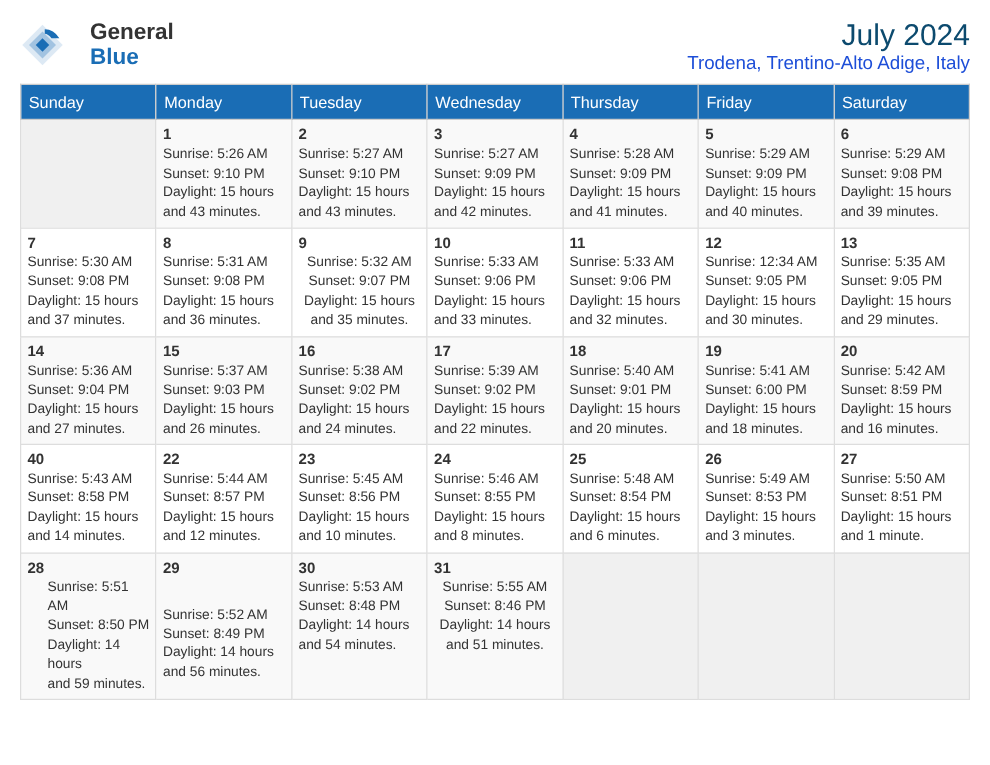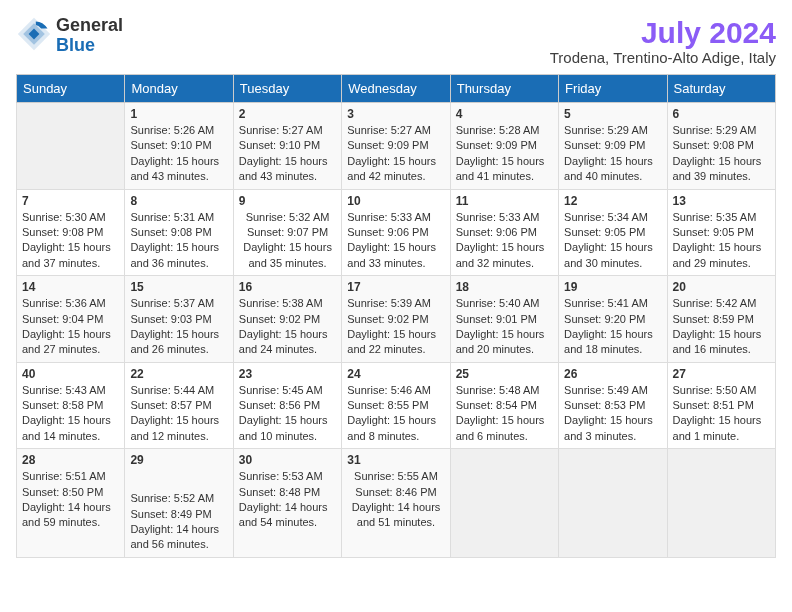--- a/index.html
+++ b/index.html
@@ -11,46 +11,46 @@
       padding: 16px;
     }
     .header {
       display: flex;
       justify-content: space-between;
       align-items: flex-start;
       margin-bottom: 8px;
     }
     .logo {
       display: flex;
-      align-items: flex-start;
-      gap: 4px;
+      align-items: center;
+      gap: 20px;
     }
     .logo-text {
       font-size: 18px;
       font-weight: bold;
       line-height: 1.1;
     }
     .logo-general { color: #333; }
     .logo-blue { color: #1a6db5; margin-top: 16px; }
     .logo-icon {
       width: 36px;
       height: 36px;
     }
     .title-block {
       text-align: right;
     }
     .month-year {
-      font-size: 30px;
-      font-weight: bold;
-      color: #8b5cf6;
+      font-size: 24px;
+      font-weight: normal;
+      color: #0c4a6e;
       line-height: 1.1;
     }
     .location {
       font-size: 15px;
-      color: #404040;
+      color: #1d4ed8;
     }
     .calendar {
       width: 100%;
       border-collapse: collapse;
       font-size: 11px;
       padding-left: 24px;
     }
     .calendar thead tr th {
       background-color: #1a6db5;
       color: #fff;
@@ -201,21 +201,21 @@
         </td>
         <td>
           <span class="day-number">11</span>
           <div class="day-info" style="white-space: pre-line;">Sunrise: 5:33 AM
 Sunset: 9:06 PM
 Daylight: 15 hours
 and 32 minutes.</div>
         </td>
         <td>
           <span class="day-number">12</span>
-          <div class="day-info" style="white-space: pre-line;">Sunrise: 5:34 AM
+          <div class="day-info" style="white-space: pre-line;">Sunrise: 12:34 AM
 Sunset: 9:05 PM
 Daylight: 15 hours
 and 30 minutes.</div>
         </td>
         <td>
           <span class="day-number">13</span>
           <div class="day-info" style="white-space: pre-line;">Sunrise: 5:35 AM
 Sunset: 9:05 PM
 Daylight: 15 hours
 and 29 minutes.</div>
@@ -253,21 +253,21 @@
         <td>
           <span class="day-number">18</span>
           <div class="day-info" style="white-space: pre-line;">Sunrise: 5:40 AM
 Sunset: 9:01 PM
 Daylight: 15 hours
 and 20 minutes.</div>
         </td>
         <td>
           <span class="day-number">19</span>
           <div class="day-info" style="white-space: pre-line;">Sunrise: 5:41 AM
-Sunset: 9:20 PM
+Sunset: 6:00 PM
 Daylight: 15 hours
 and 18 minutes.</div>
         </td>
         <td>
           <span class="day-number">20</span>
           <div class="day-info" style="white-space: pre-line;">Sunrise: 5:42 AM
 Sunset: 8:59 PM
 Daylight: 15 hours
 and 16 minutes.</div>
         </td>
@@ -319,21 +319,21 @@
           <span class="day-number">27</span>
           <div class="day-info" style="white-space: pre-line;">Sunrise: 5:50 AM
 Sunset: 8:51 PM
 Daylight: 15 hours
 and 1 minute.</div>
         </td>
       </tr>
       <tr>
         <td>
           <span class="day-number">28</span>
-          <div class="day-info" style="white-space: pre-line;">Sunrise: 5:51 AM
+          <div class="day-info" style="white-space: pre-line; margin-left: 16px;">Sunrise: 5:51 AM
 Sunset: 8:50 PM
 Daylight: 14 hours
 and 59 minutes.</div>
         </td>
         <td>
           <span class="day-number">29</span>
           <div class="day-info" style="white-space: pre-line; margin-top: 24px;">Sunrise: 5:52 AM
 Sunset: 8:49 PM
 Daylight: 14 hours
 and 56 minutes.</div>

